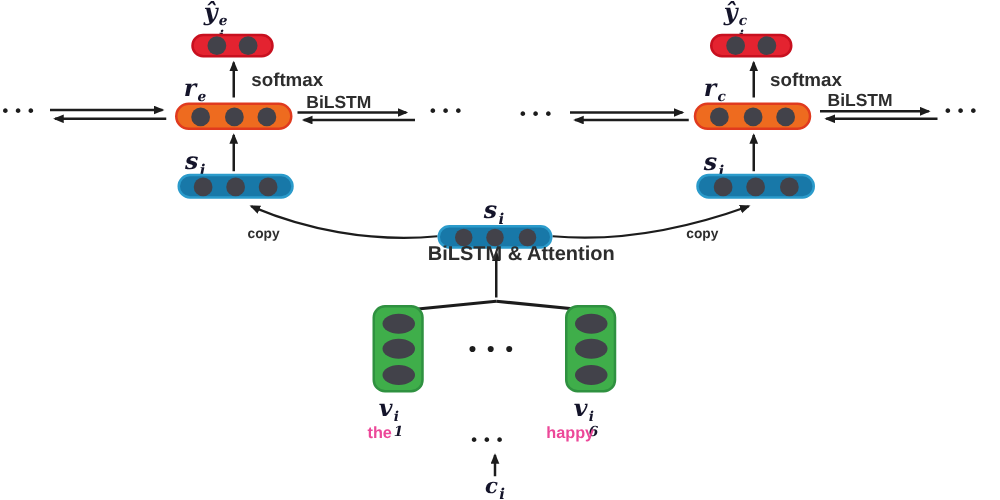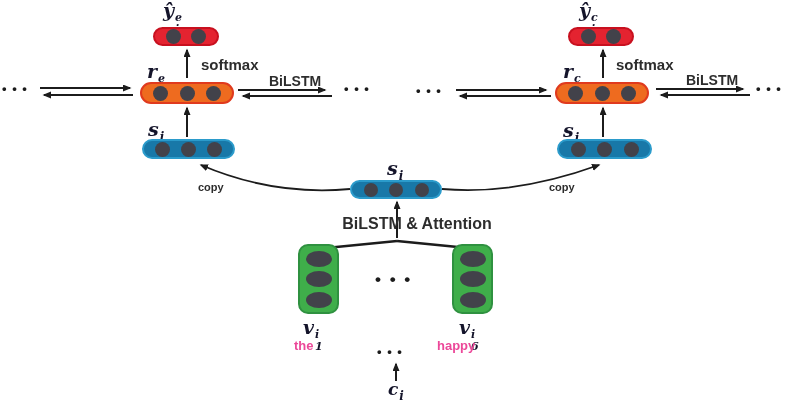--- a/index.html
+++ b/index.html
@@ -25,21 +25,21 @@
     position:absolute;font-family:"DejaVu Serif",serif;font-style:italic;font-weight:bold;
     color:#14142a;font-size:19px;line-height:1;white-space:nowrap;
   }
   .supsub{display:inline-flex;flex-direction:column;align-items:flex-start;
     font-size:11px;line-height:1;vertical-align:-4px;margin-left:1px;}
   .supsub .sub{margin-top:1px;}
   .subonly{font-size:12px;vertical-align:-5px;margin-left:1px;}
 
   .slabel{position:absolute;font-weight:bold;color:#2d2d2d;line-height:1;white-space:nowrap;}
   .t-softmax{font-size:15px;}
-  .t-bilstm{font-size:14px;margin-left:24px;}
+  .t-bilstm{font-size:14px;}
   .t-copy{font-size:11px;}
   .t-biatt{font-size:16px;width:190px;text-align:center;}
   .t-word{font-size:13px;color:#ec4899;}
   .ellipsis{position:absolute;font-weight:bold;color:#1c1c1c;font-size:13px;letter-spacing:1px;line-height:1;}
   .ellipsis-big{font-size:17px;letter-spacing:2px;}
 </style>
 </head>
 <body>
 
 <div id="scene">
@@ -148,21 +148,21 @@
   <div class="slabel t-copy" style="left:549px;top:182px;">copy</div>
 
   <div class="math" style="left:387px;top:159px;">
     <span>s</span><span class="subonly">i</span>
   </div>
   <div class="pill pill-blue" style="left:350px;top:180px;width:92px;height:19px;">
     <span class="dot" style="width:14px;height:14px;"></span>
     <span class="dot" style="width:14px;height:14px;"></span>
     <span class="dot" style="width:14px;height:14px;"></span>
   </div>
-  <div class="slabel t-biatt" style="left:322px;top:216px;">BiLSTM &amp; Attention</div>
+  <div class="slabel t-biatt" style="left:322px;top:196px;">BiLSTM &amp; Attention</div>
 
   <div class="pill pill-green" style="left:298px;top:244px;width:41px;height:70px;">
     <span class="dot-v"></span>
     <span class="dot-v"></span>
     <span class="dot-v"></span>
   </div>
   <div class="ellipsis ellipsis-big" style="left:375px;top:271px;">• • •</div>
   <div class="pill pill-green" style="left:452px;top:244px;width:41px;height:70px;">
     <span class="dot-v"></span>
     <span class="dot-v"></span>

